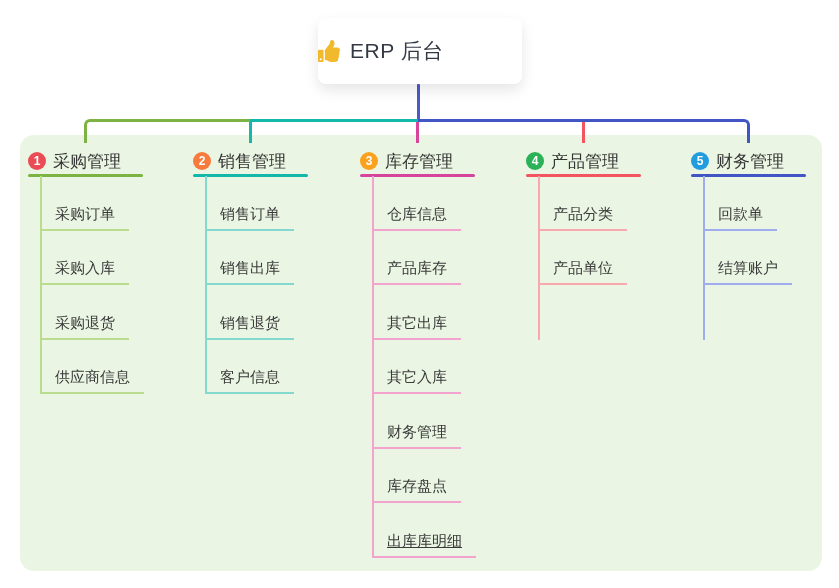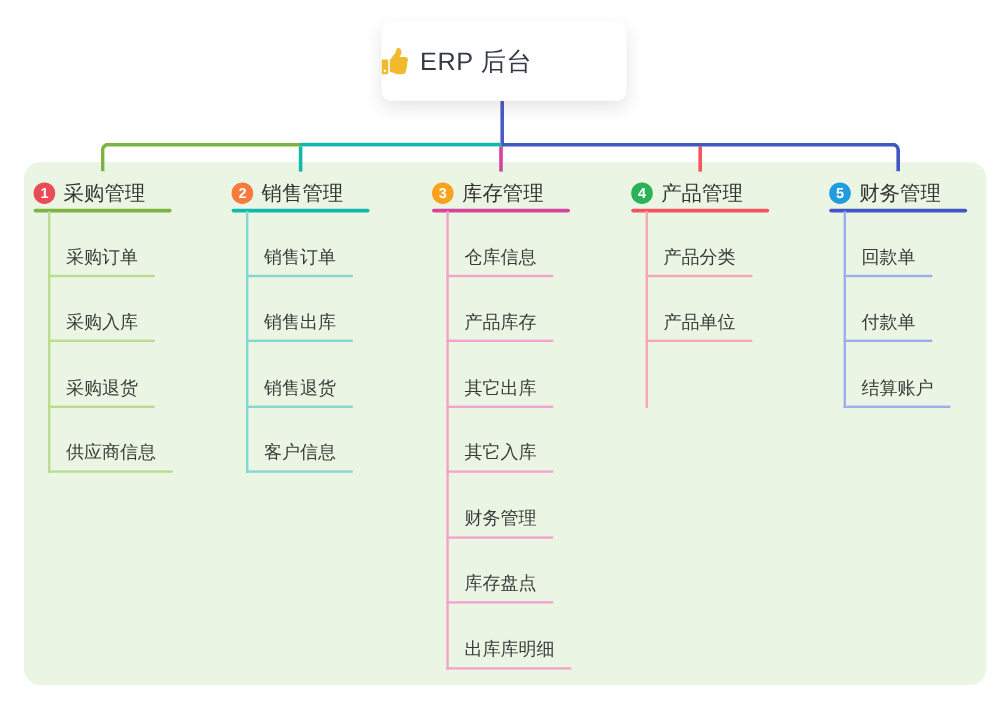--- a/index.html
+++ b/index.html
@@ -104,21 +104,21 @@
         </div>
         <div class="branch-underline" style="background: rgb(214, 68, 156);"></div>
         <div class="branch-children">
           <span class="vline" style="background: rgb(243, 163, 205); height: 381.5px;"></span>
           <div class="child-item" style="border-bottom-color: rgb(243, 163, 205); font-family: Liberation Mono, monospace;">仓库信息</div>
           <div class="child-item" style="border-bottom-color: rgb(243, 163, 205);">产品库存</div>
           <div class="child-item" style="border-bottom-color: rgb(243, 163, 205);">其它出库</div>
           <div class="child-item" style="border-bottom-color: rgb(243, 163, 205);">其它入库</div>
           <div class="child-item" style="border-bottom-color: rgb(243, 163, 205);">财务管理</div>
           <div class="child-item" style="border-bottom-color: rgb(243, 163, 205);">库存盘点</div>
-          <div class="child-item" style="border-bottom-color: rgb(243, 163, 205);">出库库明细</div>
+          <div class="child-item" style="border-bottom-color: rgb(243, 163, 205); text-decoration: underline;">出库库明细</div>
         </div>
       </div>
       <div class="branch" style="left: 526px;">
         <div class="branch-label-row">
           <span class="badge" style="background: rgb(43, 177, 87);">4</span>
           <span class="branch-title">产品管理</span>
         </div>
         <div class="branch-underline" style="background: rgb(244, 84, 95);"></div>
         <div class="branch-children">
           <span class="vline" style="background: rgb(249, 168, 173); height: 163.5px;"></span>
@@ -128,18 +128,17 @@
       </div>
       <div class="branch" style="left: 691px;">
         <div class="branch-label-row">
           <span class="badge" style="background: rgb(33, 157, 223);">5</span>
           <span class="branch-title">财务管理</span>
         </div>
         <div class="branch-underline" style="background: rgb(65, 86, 196);"></div>
         <div class="branch-children">
           <span class="vline" style="background: rgb(159, 173, 238); height: 163.5px;"></span>
           <div class="child-item" style="border-bottom-color: rgb(159, 173, 238);">回款单</div>
-          <div class="child-item" style="border-bottom-color: rgb(159, 173, 238);">付款单</div>
           <div class="child-item" style="border-bottom-color: rgb(159, 173, 238);">结算账户</div>
         </div>
       </div>
     </div>
 </div>
 
 </body></html>

